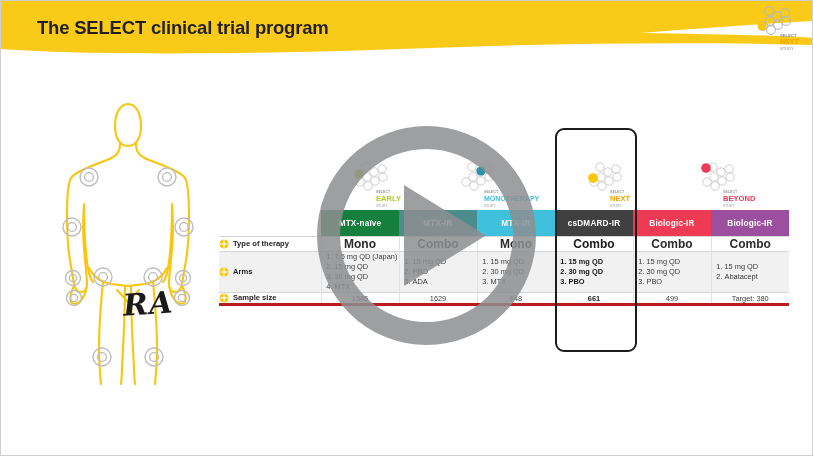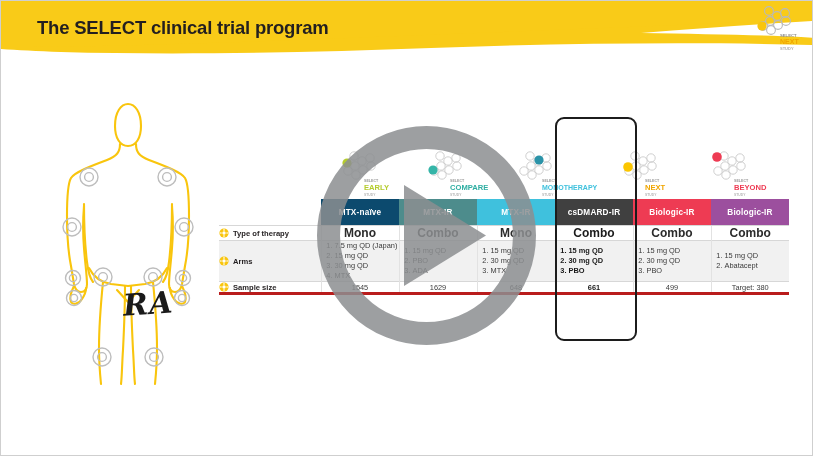--- a/index.html
+++ b/index.html
@@ -28,35 +28,35 @@
   .figure{position:absolute;left:40px;top:85px;width:175px;height:300px;}
   .ra-text{
     position:absolute;left:82px;top:200px;
     font-family:"DejaVu Serif", serif;
     font-size:30px;font-style:italic;font-weight:bold;color:#1a1a1a;
     transform:rotate(-4deg);
     letter-spacing:1px;
   }
 
   
-  .tbl-wrap{position:absolute;left:218px;top:140px;width:570px;}
+  .tbl-wrap{position:absolute;left:218px;top:151px;width:570px;}
   .logorow{display:flex;height:58px;align-items:flex-end;}
   .logorow .spacer{width:102px;flex:none;}
   .logocell{flex:1;display:flex;flex-direction:column;align-items:center;justify-content:flex-end;height:58px;position:relative;}
   .logocell svg{display:block;}
 
   table.matrix{border-collapse:collapse;width:570px;table-layout:fixed;}
   table.matrix td,table.matrix th{padding:0;}
   .colhead{height:26px;color:#fff;font-size:8.2px;font-weight:bold;text-align:center;letter-spacing:.2px;vertical-align:middle;}
   .rowlabel{
     width:102px;height:auto;font-size:7.6px;font-weight:bold;color:#231f20;
     padding-left:4px;background:#fff;border-top:1px solid #d7d7d7;
     vertical-align:middle;
   }
-  .rowlabel .lbl-inner{display:flex;align-items:center;gap:4px;}
+  .rowlabel .lbl-inner{display:flex;align-items:flex-start;gap:4px;}
   .cell{
     font-size:7.4px;color:#3a3a3a;text-align:center;vertical-align:middle;
     border-top:1px solid #d7d7d7;border-left:1px solid #e2e2e2;
     background:#fff;padding:5px 3px;
   }
   tr.shade .cell,tr.shade .rowlabel{background:#f1f1f1;}
   .cell.bold{font-weight:bold;color:#1a1a1a;}
   .cell ol{margin:0;padding:0 0 0 13px;text-align:left;list-style-position:outside;}
   .cell ol li{margin:0 0 1px 0;line-height:1.22;}
   .therapy{font-size:12px;font-weight:bold;color:#2b2b2b;}
@@ -186,38 +186,20 @@
             <circle cx="24" cy="28" r="4.2"></circle>
               <circle cx="16" cy="24" r="4.2"></circle>
           </g>
           <circle cx="15" cy="16" r="4.6" fill="#b5cc2e"></circle>
           <text x="32" y="35" font-size="3.6" fill="#9b9b9b" font-weight="bold" font-family="Liberation Sans, sans-serif">SELECT</text>
           <text x="32" y="43" font-size="7.6" fill="#b5cc2e" font-weight="bold" font-family="Liberation Sans, sans-serif">EARLY</text>
           <text x="32" y="49" font-size="3.4" fill="#b9b9b9" font-weight="bold" font-family="Liberation Sans, sans-serif">STUDY</text>
         </svg>
       </div>
 
-      <div class="logocell">
-        <svg width="86" height="52" viewBox="0 0 86 52">
-          <g fill="none" stroke="#c9c9c9" stroke-width=".9">
-            <circle cx="22" cy="9" r="4.2"></circle>
-              <circle cx="30" cy="14" r="4.2"></circle>
-            <circle cx="38" cy="11" r="4.2"></circle>
-              <circle cx="39" cy="19" r="4.2"></circle>
-            <circle cx="31" cy="23" r="4.2"></circle>
-              <circle cx="23" cy="19" r="4.2"></circle>
-            <circle cx="24" cy="28" r="4.2"></circle>
-              <circle cx="16" cy="24" r="4.2"></circle>
-          </g>
-          <circle cx="15" cy="23" r="4.6" fill="#35b5a8"></circle>
-          <text x="32" y="35" font-size="3.6" fill="#9b9b9b" font-weight="bold" font-family="Liberation Sans, sans-serif">SELECT</text>
-          <text x="32" y="43" font-size="7.6" fill="#2eaea2" font-weight="bold" font-family="Liberation Sans, sans-serif">COMPARE</text>
-          <text x="32" y="49" font-size="3.4" fill="#b9b9b9" font-weight="bold" font-family="Liberation Sans, sans-serif">STUDY</text>
-        </svg>
-      </div>
 
       <div class="logocell">
         <svg width="94" height="52" viewBox="0 0 94 52">
           <g fill="none" stroke="#c9c9c9" stroke-width=".9">
             <circle cx="22" cy="9" r="4.2"></circle>
               <circle cx="30" cy="14" r="4.2"></circle>
             <circle cx="38" cy="11" r="4.2"></circle>
               <circle cx="39" cy="19" r="4.2"></circle>
             <circle cx="31" cy="23" r="4.2"></circle>
               <circle cx="23" cy="19" r="4.2"></circle>
@@ -277,21 +259,21 @@
           <col style="width:78px">
           <col style="width:78px">
         <col style="width:78px">
           <col style="width:78px">
           <col style="width:78px">
           <col style="width:78px">
       </colgroup>
       <tbody>
           <tr>
         <th></th>
-        <th class="colhead" style="background: #0c4a6e;">MTX-naïve</th>
+        <th class="colhead" style="background: #15803d;">MTX-naïve</th>
         <th class="colhead" style="background: rgb(77, 140, 140);">MTX-IR</th>
         <th class="colhead" style="background: rgb(63, 193, 221);">MTX-IR</th>
         <th class="colhead" style="background: #404040;">csDMARD-IR</th>
         <th class="colhead" style="background: rgb(238, 59, 83);">Biologic-IR</th>
         <th class="colhead" style="background: rgb(156, 79, 158);">Biologic-IR</th>
       </tr>
 
       <tr>
         <td class="rowlabel">
           <span class="lbl-inner">

